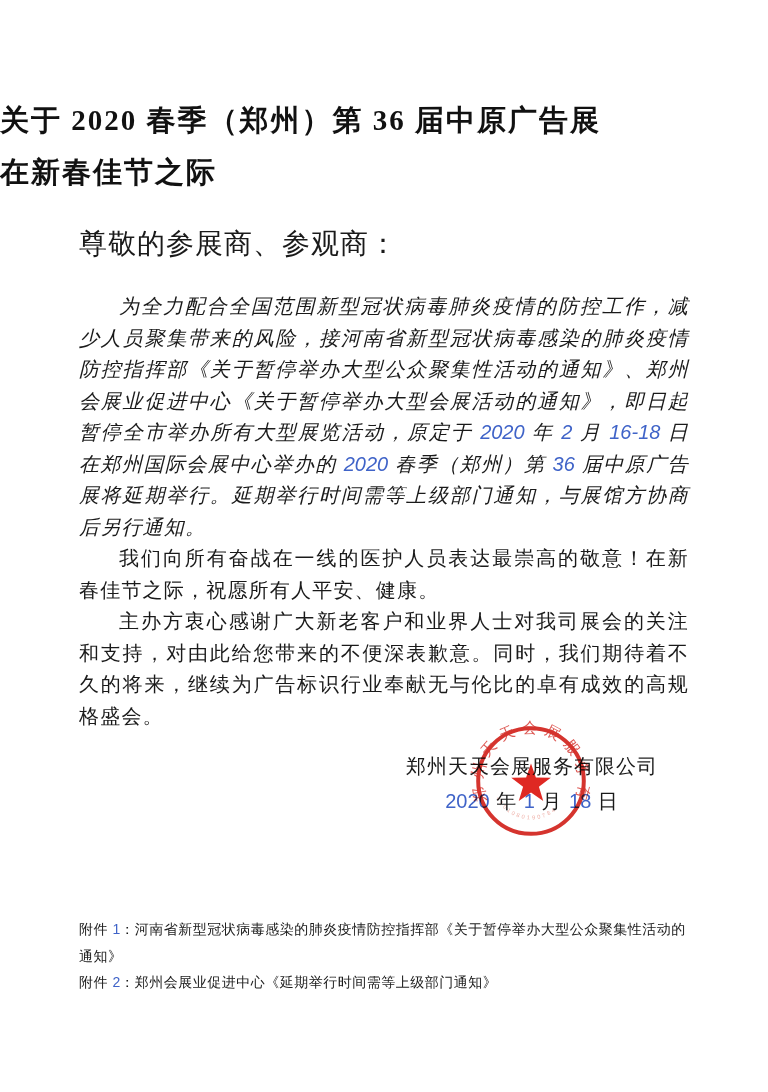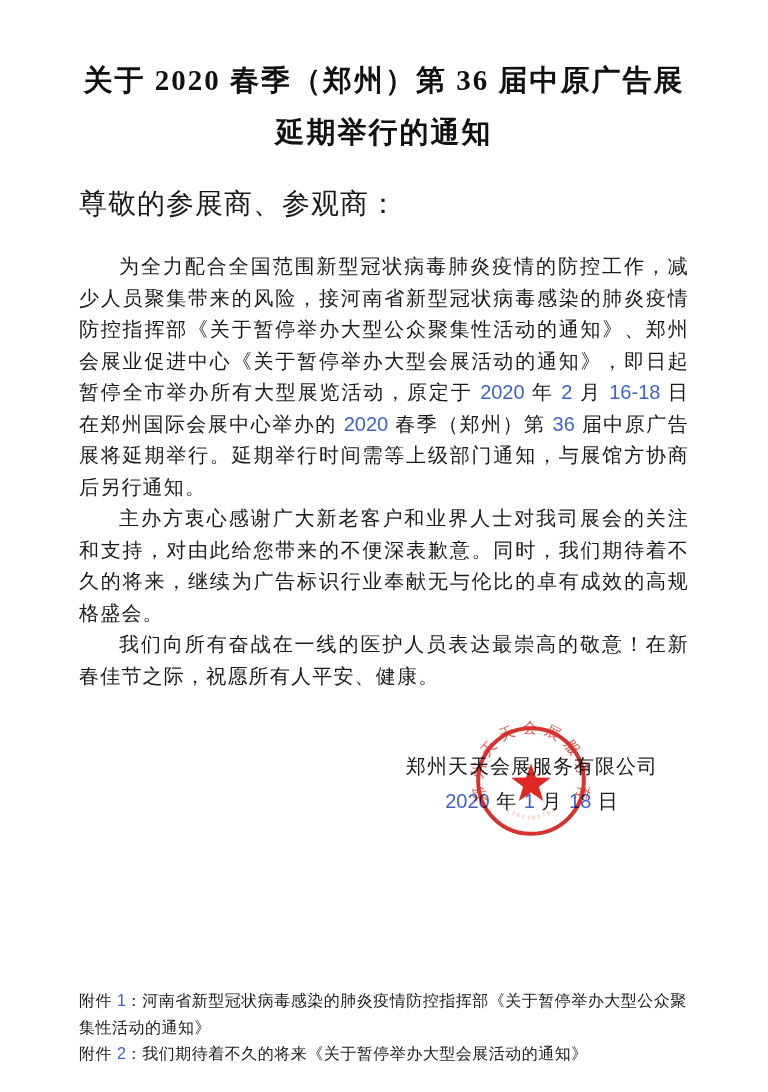--- a/index.html
+++ b/index.html
@@ -5,66 +5,66 @@
   * { margin:0; padding:0; box-sizing:border-box; }
   html,body { background:#fff; }
   .page {
     position:relative;
     width:768px; height:1092px;
     background:#ffffff;
     font-family:"Liberation Sans", sans-serif;
     color:#1a1a1a;
     overflow:hidden;
   }
-  .title-block { padding-top:54px; text-align:center; }
+  .title-block { padding-top:94px; text-align:left; }
   .title-line {
     font-size:29px; font-weight:bold; line-height:52px;
     letter-spacing:2px; color:#111;
     font-family:"Liberation Serif", serif;
   }
   .body-block { margin:0 79px; }
   .salutation {
     margin-top:30px; font-size:28px; line-height:32px; letter-spacing:1px;
   }
   .body-block p.para {
     font-size:20px; line-height:31.5px; letter-spacing:1.2px;
     text-indent:2em; text-align:justify;
   }
-  .body-block p.para:first-of-type { margin-top:31px; }
+  .body-block p.para:first-of-type { margin-top:31px;font-style:italic; }
   .num { color:#3f63c8; letter-spacing:0; }
   .signature {
     position:absolute; top:750px; left:406px; width:252px;
     text-align:center; font-size:20px; line-height:32px; letter-spacing:1px;
     z-index:1;
   }
   .signature .sig-date { margin-top:3px; }
   .seal {
     position:absolute; top:717px; left:467px; width:128px; height:128px;
     z-index:2; mix-blend-mode:multiply; opacity:.93;
   }
   .attachments {
-    position:absolute; top:988px; left:79px; width:616px;
-    font-size:16px; line-height:26.5px; letter-spacing:0.5px;
+    position:absolute; top:916px; left:79px; width:616px;
+    font-size:14px; line-height:26.5px; letter-spacing:0.5px;
   }
 </style>
 </head>
 <body>
 
 <div class="page">
 
   <div class="title-block">
     <div class="title-line">关于 2020 春季（郑州）第 36 届中原广告展</div>
-    <div class="title-line">延期举行的通知</div>
+    <div class="title-line">在新春佳节之际</div>
   </div>
 
   <div class="body-block">
     <div class="salutation">尊敬的参展商、参观商：</div>
     <p class="para"><span>为全力配合全国范围新型冠状病毒肺炎疫情的防控工作，减少人员聚集带来的风险，接河南省新型冠状病毒感染的肺炎疫情防控指挥部《关于暂停举办大型公众聚集性活动的通知》、郑州会展业促进中心《关于暂停举办大型会展活动的通知》，即日起暂停全市举办所有大型展览活动，原定于 </span><span class="num">2020</span><span> 年 </span><span class="num">2</span><span> 月 </span><span class="num">16-18</span><span> 日在郑州国际会展中心举办的 </span><span class="num">2020</span><span> 春季（郑州）第 </span><span class="num">36</span><span> 届中原广告展将延期举行。延期举行时间需等上级部门通知，与展馆方协商后另行通知。</span></p>
+    <p class="para"><span>我们向所有奋战在一线的医护人员表达最崇高的敬意！在新春佳节之际，祝愿所有人平安、健康。</span></p>
     <p class="para"><span>主办方衷心感谢广大新老客户和业界人士对我司展会的关注和支持，对由此给您带来的不便深表歉意。同时，我们期待着不久的将来，继续为广告标识行业奉献无与伦比的卓有成效的高规格盛会。</span></p>
-    <p class="para"><span>我们向所有奋战在一线的医护人员表达最崇高的敬意！在新春佳节之际，祝愿所有人平安、健康。</span></p>
   </div>
 
   <div class="signature">
     <div class="sig-company">郑州天天会展服务有限公司</div>
     <div class="sig-date"><span class="num">2020</span><span> 年 </span><span class="num">1</span><span> 月 </span><span class="num">18</span><span> 日</span></div>
   </div>
 
   <svg class="seal" viewBox="0 0 160 160" xmlns="http://www.w3.org/2000/svg">
     <defs>
       <path id="sealArcTop" d="M 26,106 A 60,60 0 1 1 134,106" fill="none"></path>
@@ -75,16 +75,16 @@
     <text font-size="19" fill="#d2241e" opacity="0.82" letter-spacing="8" font-family="Liberation Sans, sans-serif">
       <textPath href="#sealArcTop" startOffset="2">郑州天天会展服务有限公司</textPath>
     </text>
     <text font-size="7" fill="#eda89f" letter-spacing="3" font-family="Liberation Sans, sans-serif">
       <textPath href="#sealArcBottom" startOffset="6">4101080190784</textPath>
     </text>
   </svg>
 
   <div class="attachments">
     <p><span>附件 </span><span class="num">1</span><span>：河南省新型冠状病毒感染的肺炎疫情防控指挥部《关于暂停举办大型公众聚集性活动的通知》</span></p>
-    <p><span>附件 </span><span class="num">2</span><span>：我们期待着不久的将来《关于暂停举办大型会展活动的通知》</span></p>
+    <p><span>附件 </span><span class="num">2</span><span>：郑州会展业促进中心《延期举行时间需等上级部门通知》</span></p>
   </div>
 
 </div>
 
 </body></html>

